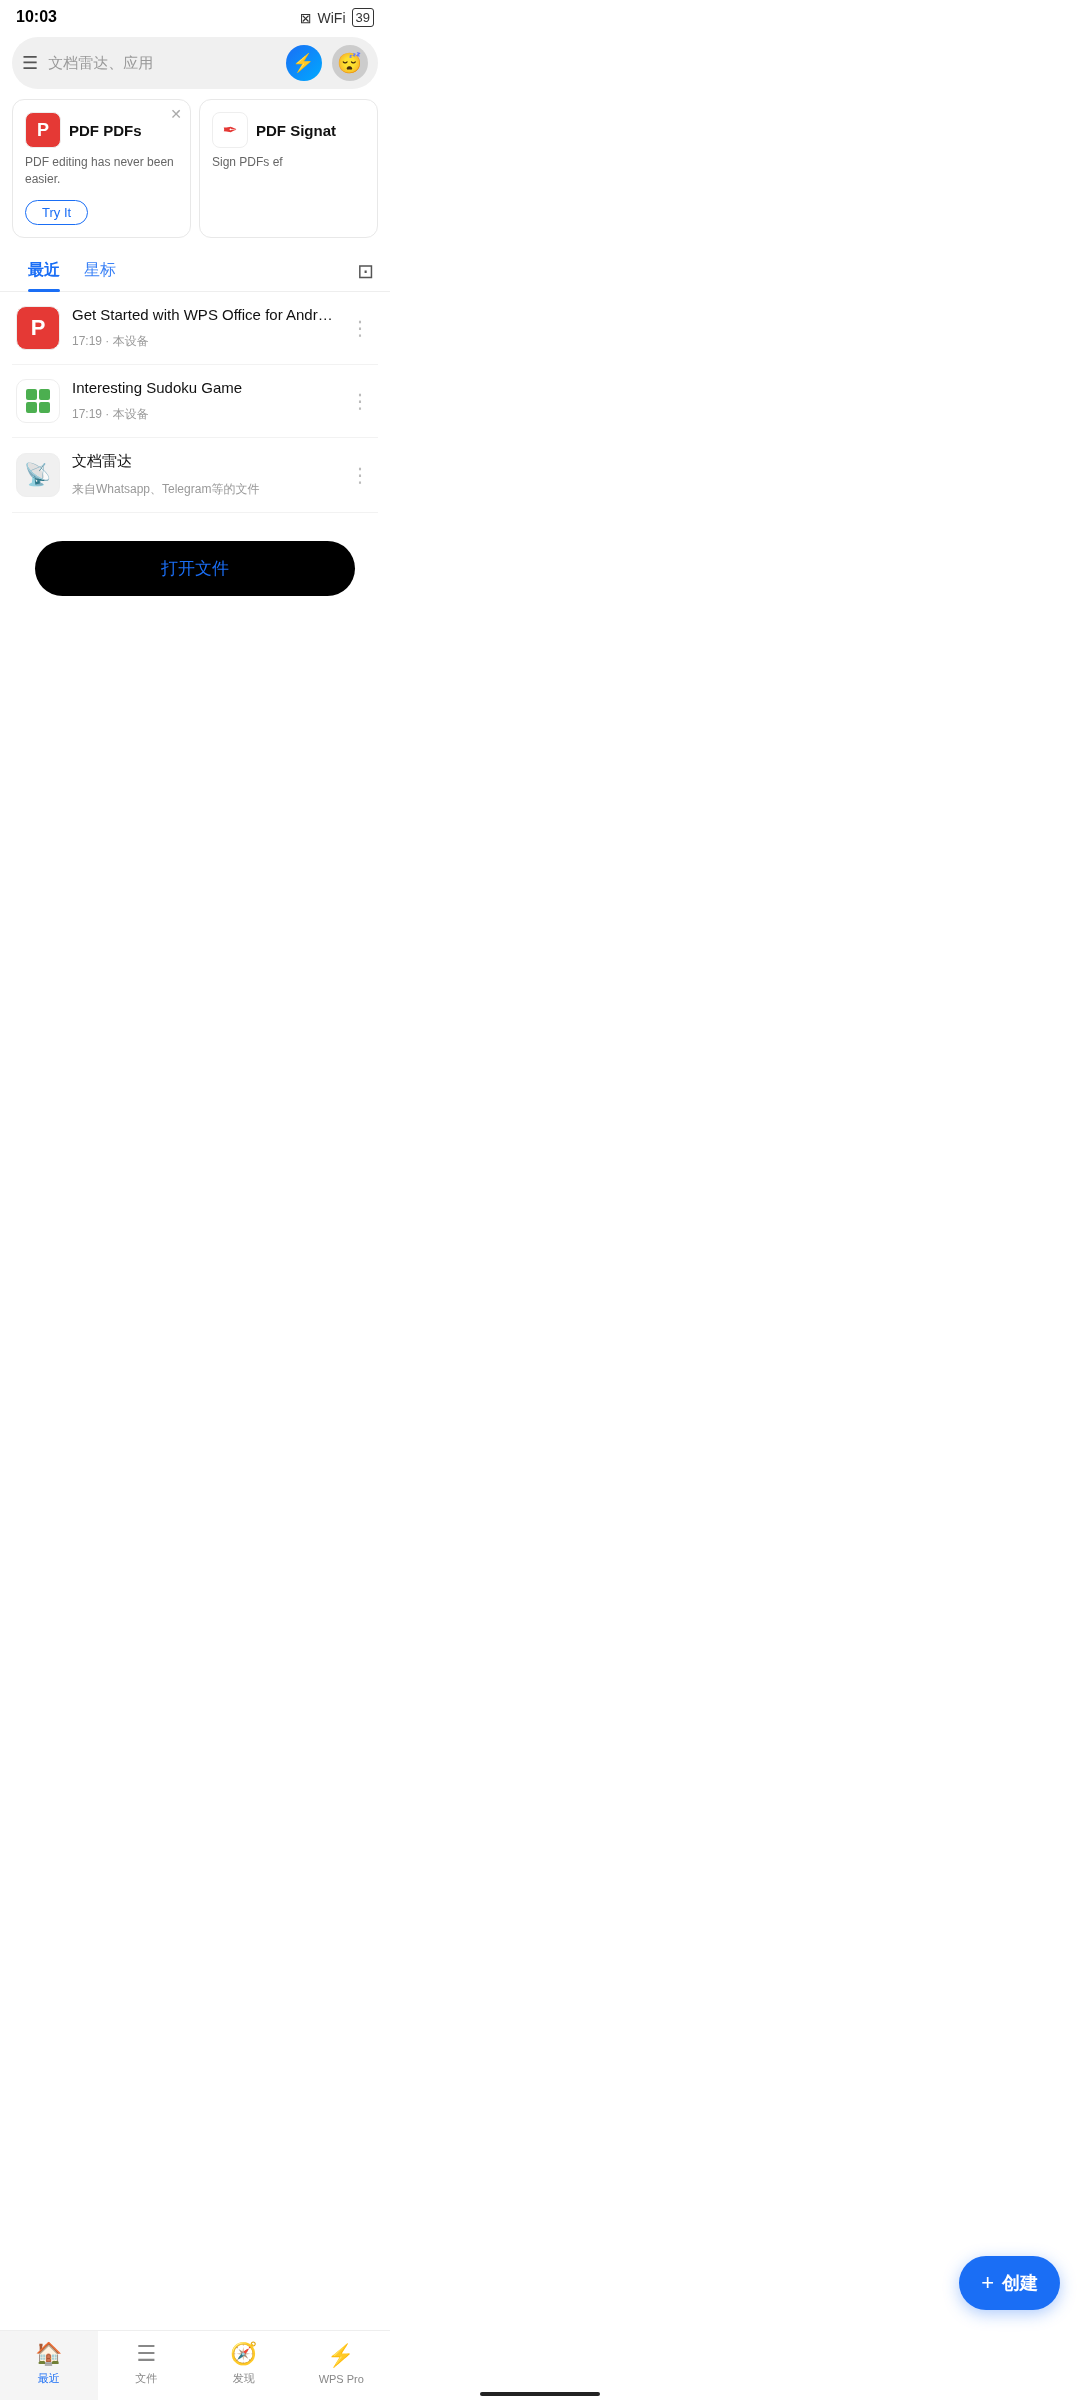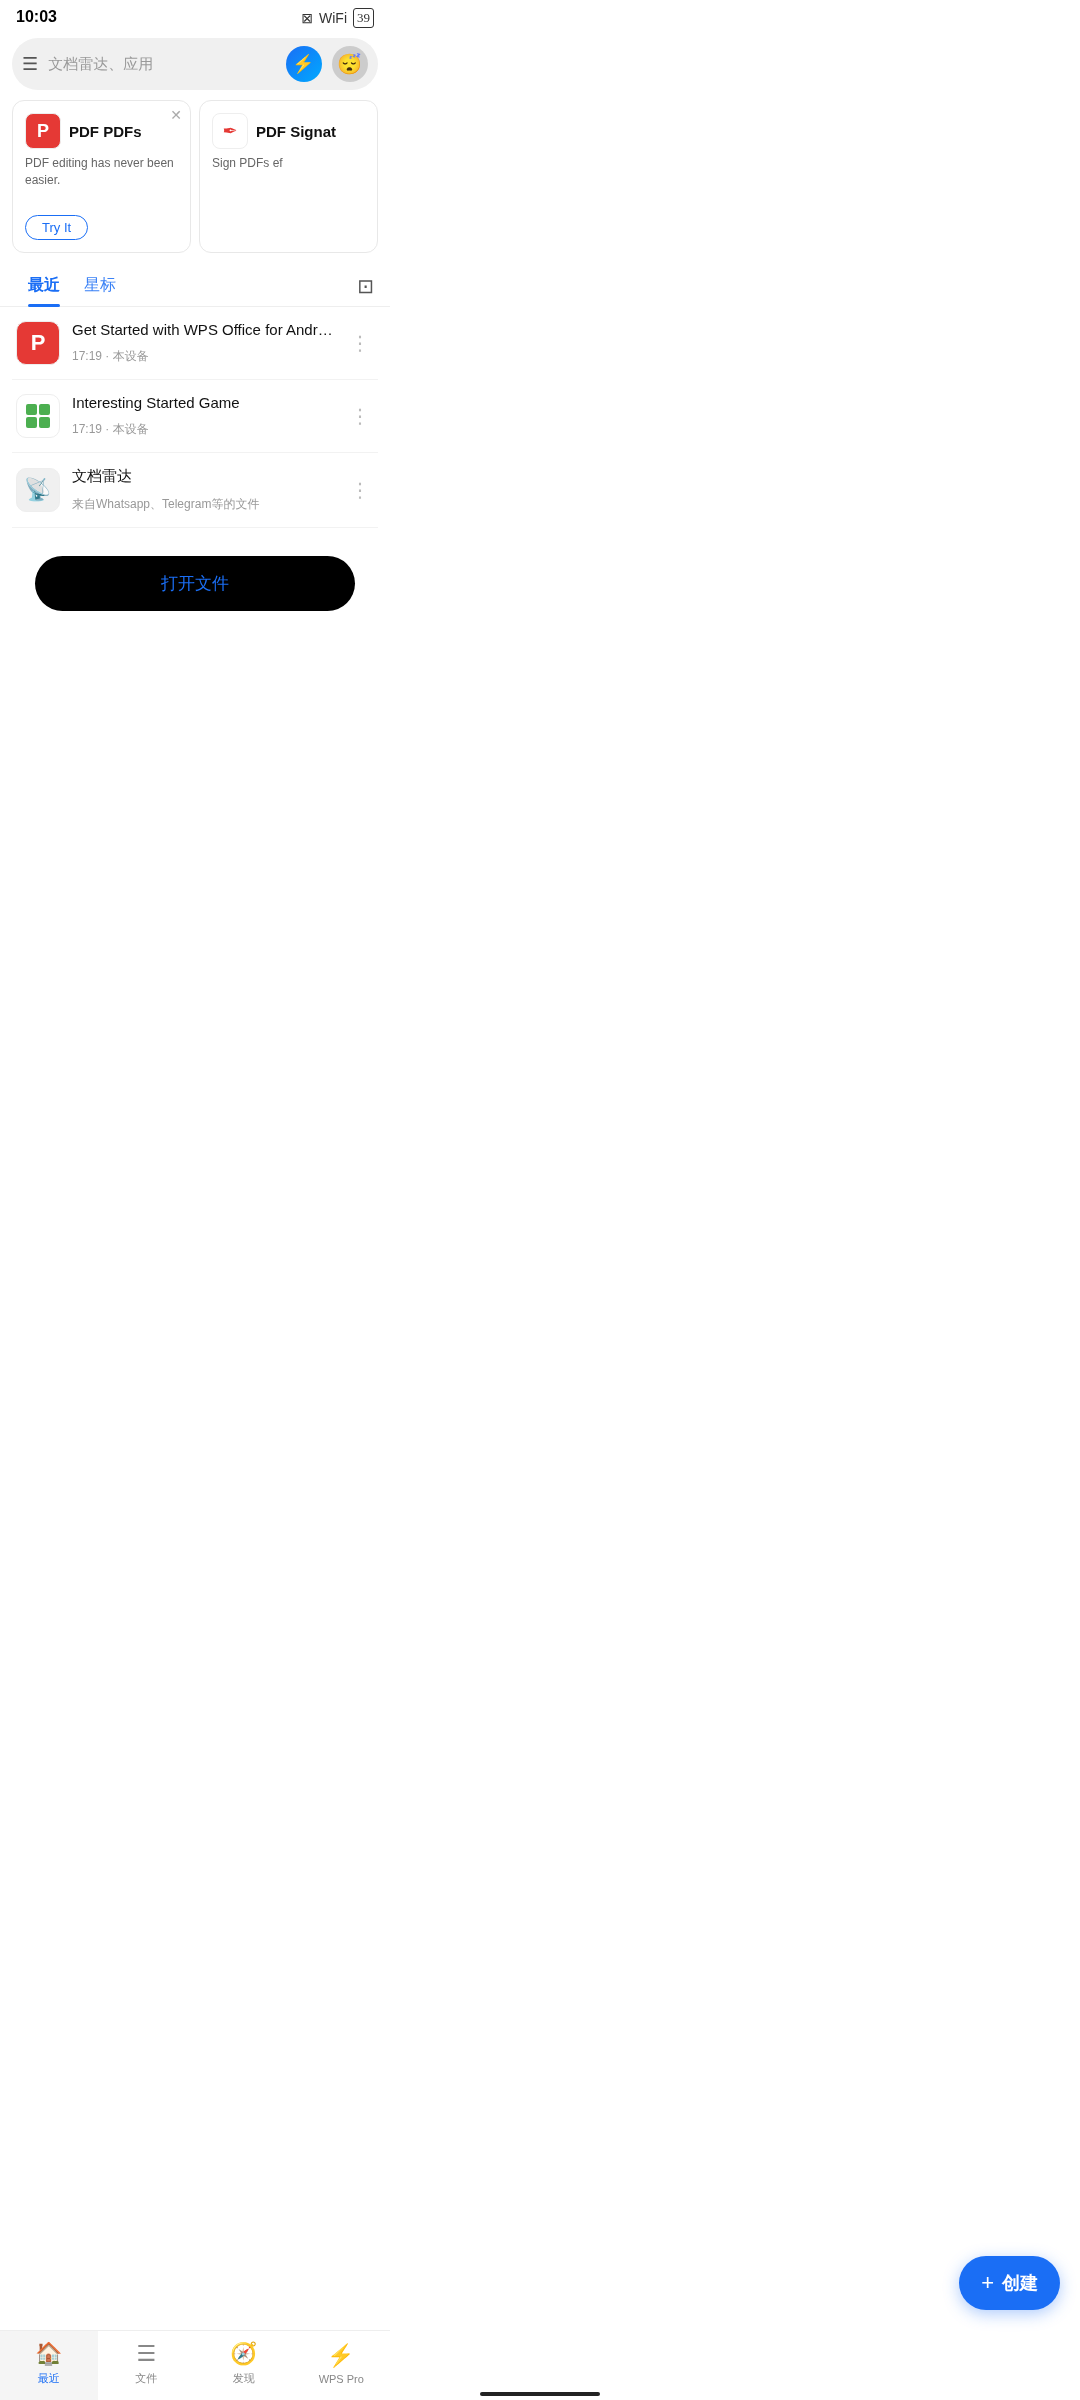--- a/index.html
+++ b/index.html
@@ -35,21 +35,20 @@
       font-size: 13px;
       color: #333;
     }
     .battery-box {
       border: 1.5px solid #333;
       border-radius: 3px;
       padding: 1px 3px;
       font-size: 11px;
       color: #333;
       position: relative;
-      font-family: Liberation Serif, serif;
     }
 
     
     .search-bar {
       margin: 6px 12px 10px 12px;
       background: #f0f0f0;
       border-radius: 30px;
       display: flex;
       align-items: center;
       padding: 8px 10px;
@@ -127,21 +126,21 @@
     .promo-title {
       font-size: 15px;
       font-weight: 600;
       color: #111;
       white-space: nowrap;
     }
     .promo-desc {
       font-size: 12px;
       color: #666;
       line-height: 1.4;
-      margin-bottom: 26px;
+      margin-bottom: 12px;
     }
     .try-it-btn {
       display: inline-block;
       border: 1.5px solid #1a6ef5;
       border-radius: 20px;
       padding: 4px 16px;
       font-size: 13px;
       color: #1a6ef5;
       cursor: pointer;
       background: #fff;
@@ -405,21 +404,21 @@
     <div class="file-icon file-icon-sudoku">
 
       <svg width="28" height="28" viewBox="0 0 28 28">
         <rect x="2" y="2" width="11" height="11" rx="2" fill="#4caf50"></rect>
         <rect x="15" y="2" width="11" height="11" rx="2" fill="#4caf50"></rect>
         <rect x="2" y="15" width="11" height="11" rx="2" fill="#4caf50"></rect>
         <rect x="15" y="15" width="11" height="11" rx="2" fill="#4caf50"></rect>
       </svg>
     </div>
     <div class="file-info">
-      <div class="file-name">Interesting Started Game</div>
+      <div class="file-name">Interesting Sudoku Game</div>
       <div class="file-meta">17:19 · 本设备</div>
     </div>
     <div class="file-more">⋮</div>
   </div>
 
   <div class="file-item">
     <div class="file-icon file-icon-radar">
       <span style="font-size:22px;color:#888;">📡</span>
     </div>
     <div class="file-info">

